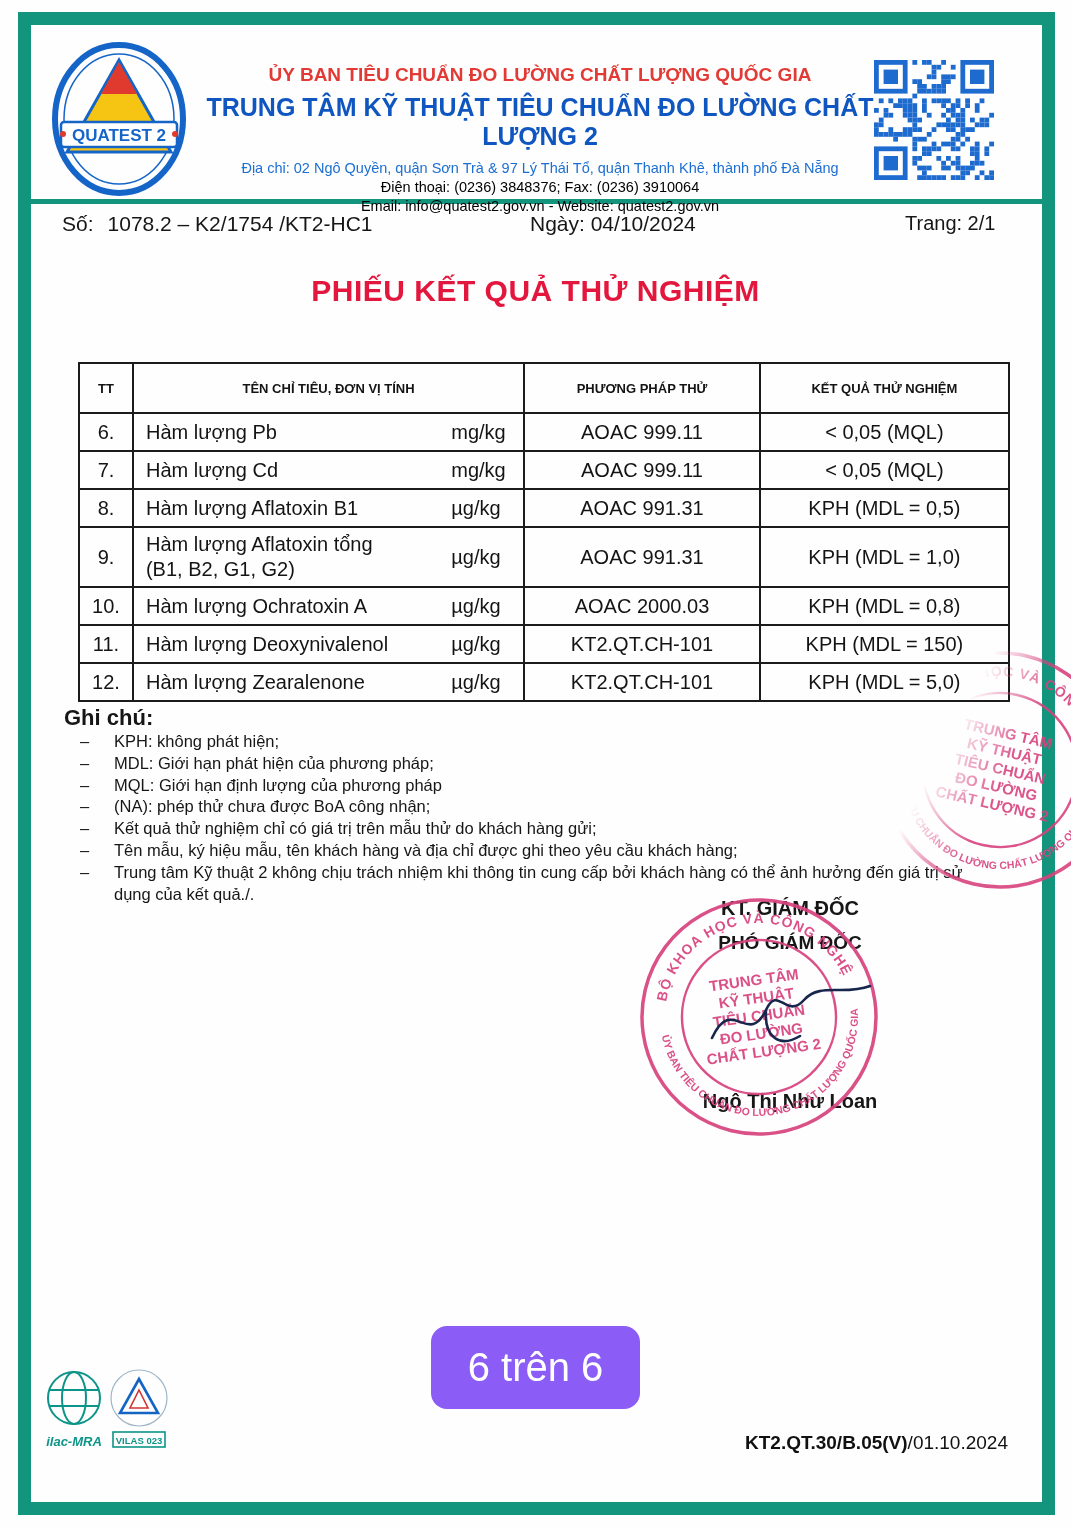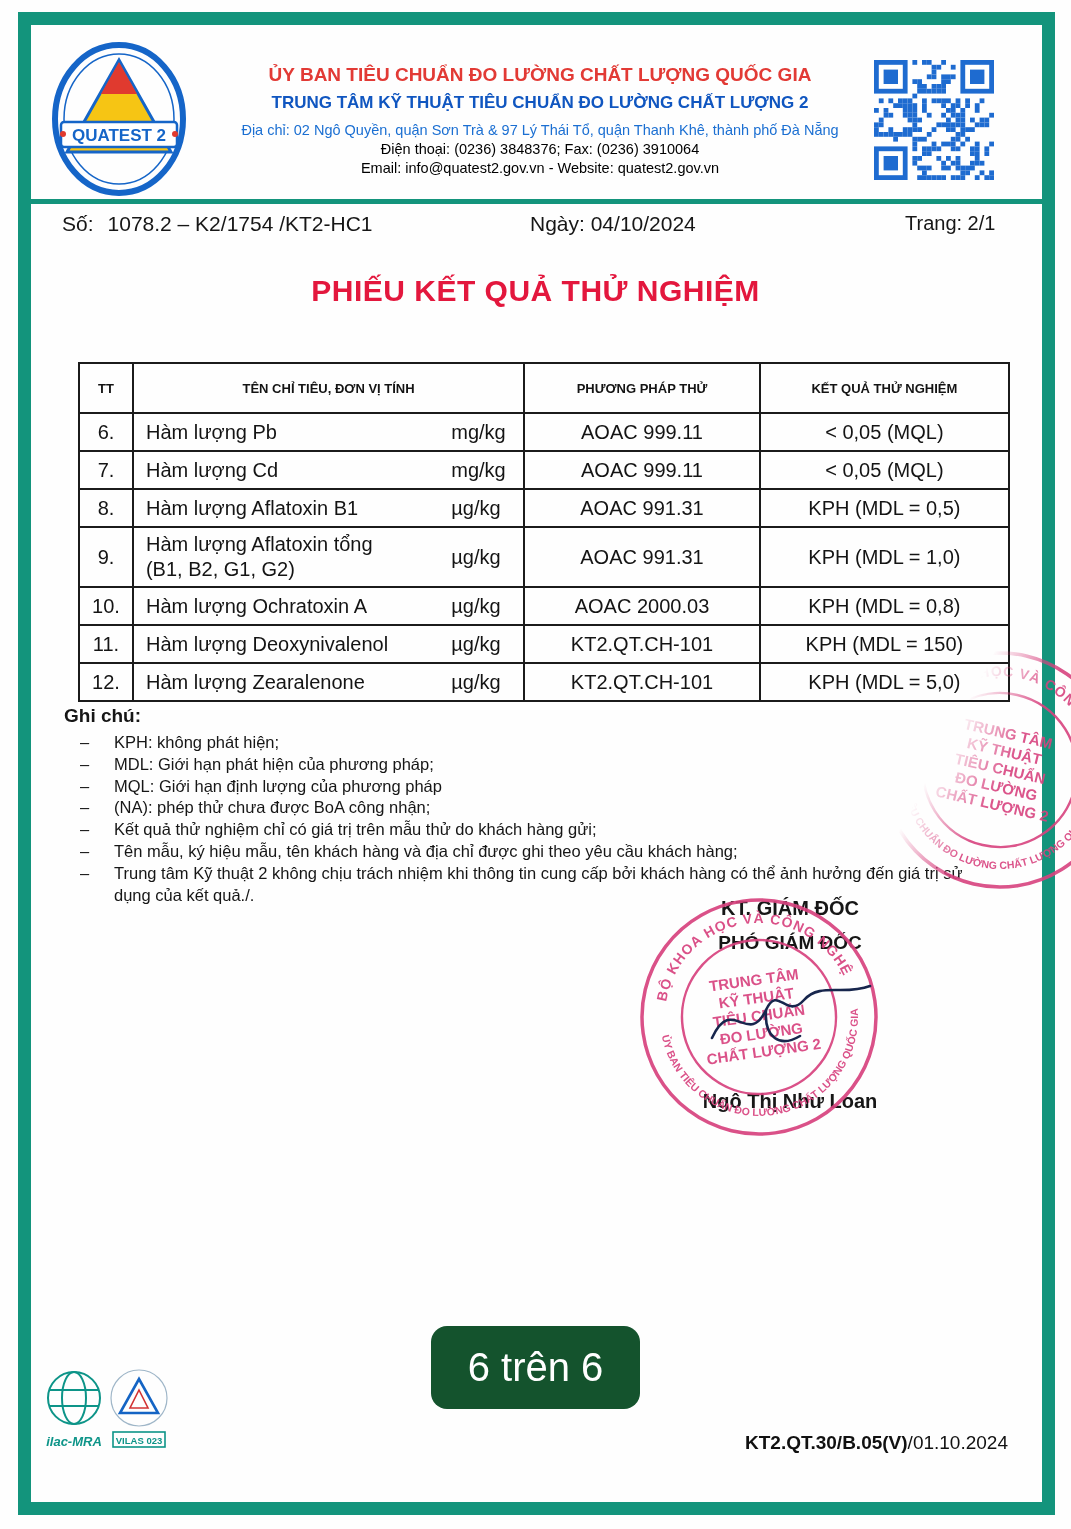--- a/index.html
+++ b/index.html
@@ -17,21 +17,21 @@
   }
   .header-rule {
     position:absolute; left:28px; right:26px; top:199px; height:5px;
     background:#13947c; z-index:2;
   }
 
   
   .logo { position:absolute; left:50px; top:40px; width:138px; height:158px; z-index:3; }
   .org  { position:absolute; left:195px; top:64px; width:690px; text-align:center; z-index:3; }
   .org-1 { color:#e23a35; font-weight:bold; font-size:19px; }
-  .org-2 { color:#1056c0; font-weight:bold; font-size:17px; margin-top:7px; }
+  .org-2 { color:#1056c0; font-weight:bold; font-size:25px; margin-top:7px; }
   .org-3 { color:#1b6fd2; font-size:14.5px; margin-top:9px; }
   .org-4, .org-5 { color:#000000; font-size:14.5px; margin-top:3px; }
   .qr { position:absolute; left:874px; top:60px; width:120px; height:120px; z-index:3; }
 
   
   .meta { position:absolute; top:212px; left:0; width:100%; font-size:21px; z-index:3; }
   .meta-number { position:absolute; left:62px; }
   .meta-number .lbl { margin-right:14px; }
   .meta-date { position:absolute; left:530px; }
   .meta-page { position:absolute; left:905px; font-size:20px; }
@@ -53,21 +53,21 @@
   td.c-tt   { text-align:center; }
   td.c-name { padding-left:12px; padding-right:10px; }
   .name-flex { display:flex; align-items:center; gap:6px; }
   .name-flex .nm { flex:1; line-height:25px; }
   .name-flex .un { width:62px; flex:0 0 auto; }
   td.c-meth { text-align:center; }
   td.c-res  { text-align:center; }
 
   
   .notes { position:absolute; left:64px; top:705px; width:930px; z-index:3; }
-  .notes-title { font-weight:bold; font-size:19px; margin-bottom:5px; }
+  .notes-title { font-weight:bold; font-size:22px; }
   .note-item { position:relative; padding-left:50px; font-size:16.5px; line-height:21.8px; }
   .note-item::before { content:"–"; position:absolute; left:16px; }
 
   
   .sig-left { position:absolute; left:90px; top:897px; width:410px; text-align:center; z-index:3; }
   .sig-right { position:absolute; left:612px; top:897px; width:356px; text-align:center; z-index:3; }
   .sig-t1 { font-size:20px; font-weight:bold; }
   .sig-t2 { font-size:19px; font-weight:bold; margin-top:12px; }
   .sig-name { font-size:20px; font-weight:bold; }
   .sig-left .sig-name { margin-top:4px; }
@@ -87,21 +87,21 @@
     transform:rotate(13deg); opacity:.9; z-index:4; pointer-events:none;
     -webkit-mask-image:linear-gradient(105deg, transparent 30%, #000 52%);
             mask-image:linear-gradient(105deg, transparent 30%, #000 52%);
   }
 
   
   .ilac  { position:absolute; left:36px;  top:1366px; width:76px; height:88px; z-index:3; }
   .vilas { position:absolute; left:106px; top:1368px; width:66px; height:92px; z-index:3; }
   .page-pill {
     position:absolute; left:431px; top:1326px; width:209px; height:83px;
-    background:#14532d; border-radius:16px; color:#fff;
+    background:#8b5cf6; border-radius:16px; color:#fff;
     display:flex; align-items:center; justify-content:center;
     font-size:40px; z-index:6;
   }
   .doc-code { position:absolute; left:745px; top:1432px; font-size:19px; color:#111; z-index:3; }
   .doc-code .b { font-weight:bold; }
 
   svg text { font-family:"Liberation Sans", sans-serif; }
 </style>
 </head>
 <body>

